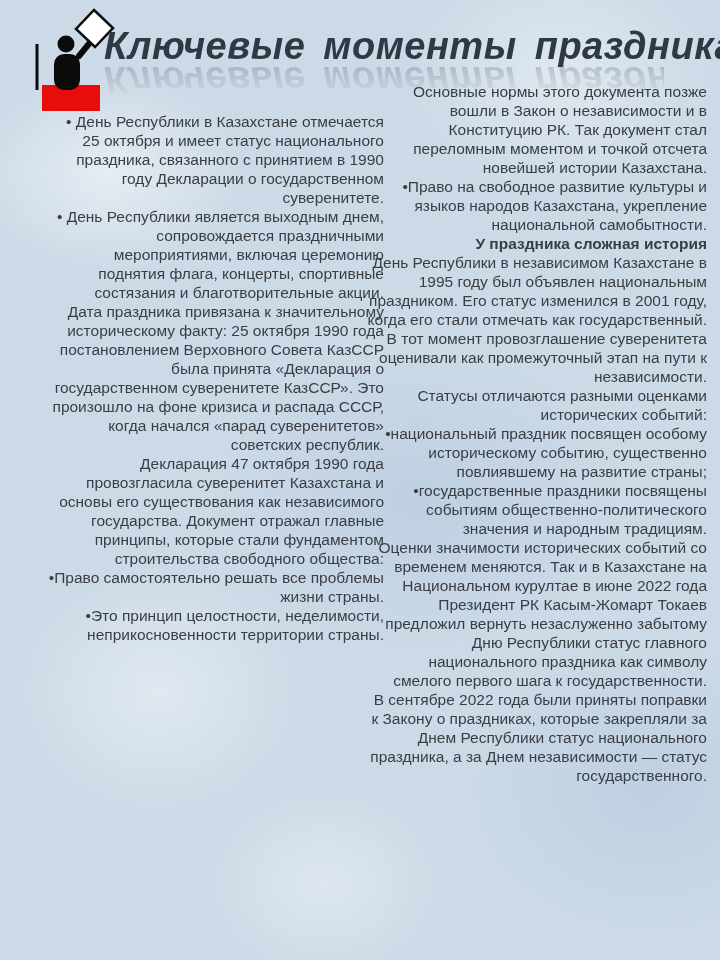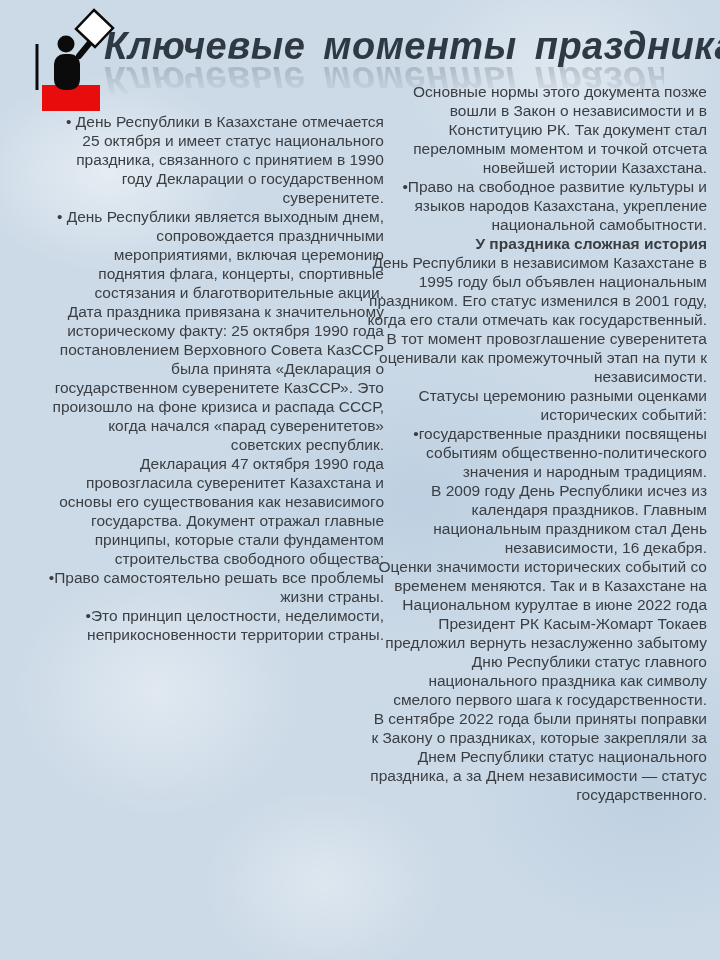--- a/index.html
+++ b/index.html
@@ -111,20 +111,20 @@
     <p>Декларация 47 октября 1990 года провозгласила суверенитет Казахстана и основы его существования как независимого государства. Документ отражал главные принципы, которые стали фундаментом строительства свободного общества:</p>
     <p>•Право самостоятельно решать все проблемы жизни страны.</p>
     <p>•Это принцип целостности, неделимости, неприкосновенности территории страны.</p>
   </div>
 
   <div class="col col-right">
     <p>Основные нормы этого документа позже вошли в Закон о независимости и в Конституцию РК. Так документ стал переломным моментом и точкой отсчета новейшей истории Казахстана.</p>
     <p>•Право на свободное развитие культуры и языков народов Казахстана, укрепление национальной самобытности.</p>
     <p class="bold-head">У праздника сложная история</p>
     <p>День Республики в независимом Казахстане в 1995 году был объявлен национальным праздником. Его статус изменился в 2001 году, когда его стали отмечать как государственный. В тот момент провозглашение суверенитета оценивали как промежуточный этап на пути к независимости.</p>
-    <p>Статусы церемонию разными оценками исторических событий:</p>
+    <p>Статусы отличаются разными оценками исторических событий:</p>
+    <p>•национальный праздник посвящен особому историческому событию, существенно повлиявшему на развитие страны;</p>
     <p>•государственные праздники посвящены событиям общественно-политического значения и народным традициям.</p>
-    <p>В 2009 году День Республики исчез из календаря праздников. Главным национальным праздником стал День независимости, 16 декабря.</p>
     <p>Оценки значимости исторических событий со временем меняются. Так и в Казахстане на Национальном курултае в июне 2022 года Президент РК Касым-Жомарт Токаев предложил вернуть незаслуженно забытому Дню Республики статус главного национального праздника как символу смелого первого шага к государственности.</p>
     <p>В сентябре 2022 года были приняты поправки к Закону о праздниках, которые закрепляли за Днем Республики статус национального праздника, а за Днем независимости — статус государственного.</p>
   </div>
 
 </div>
 
 </body></html>

